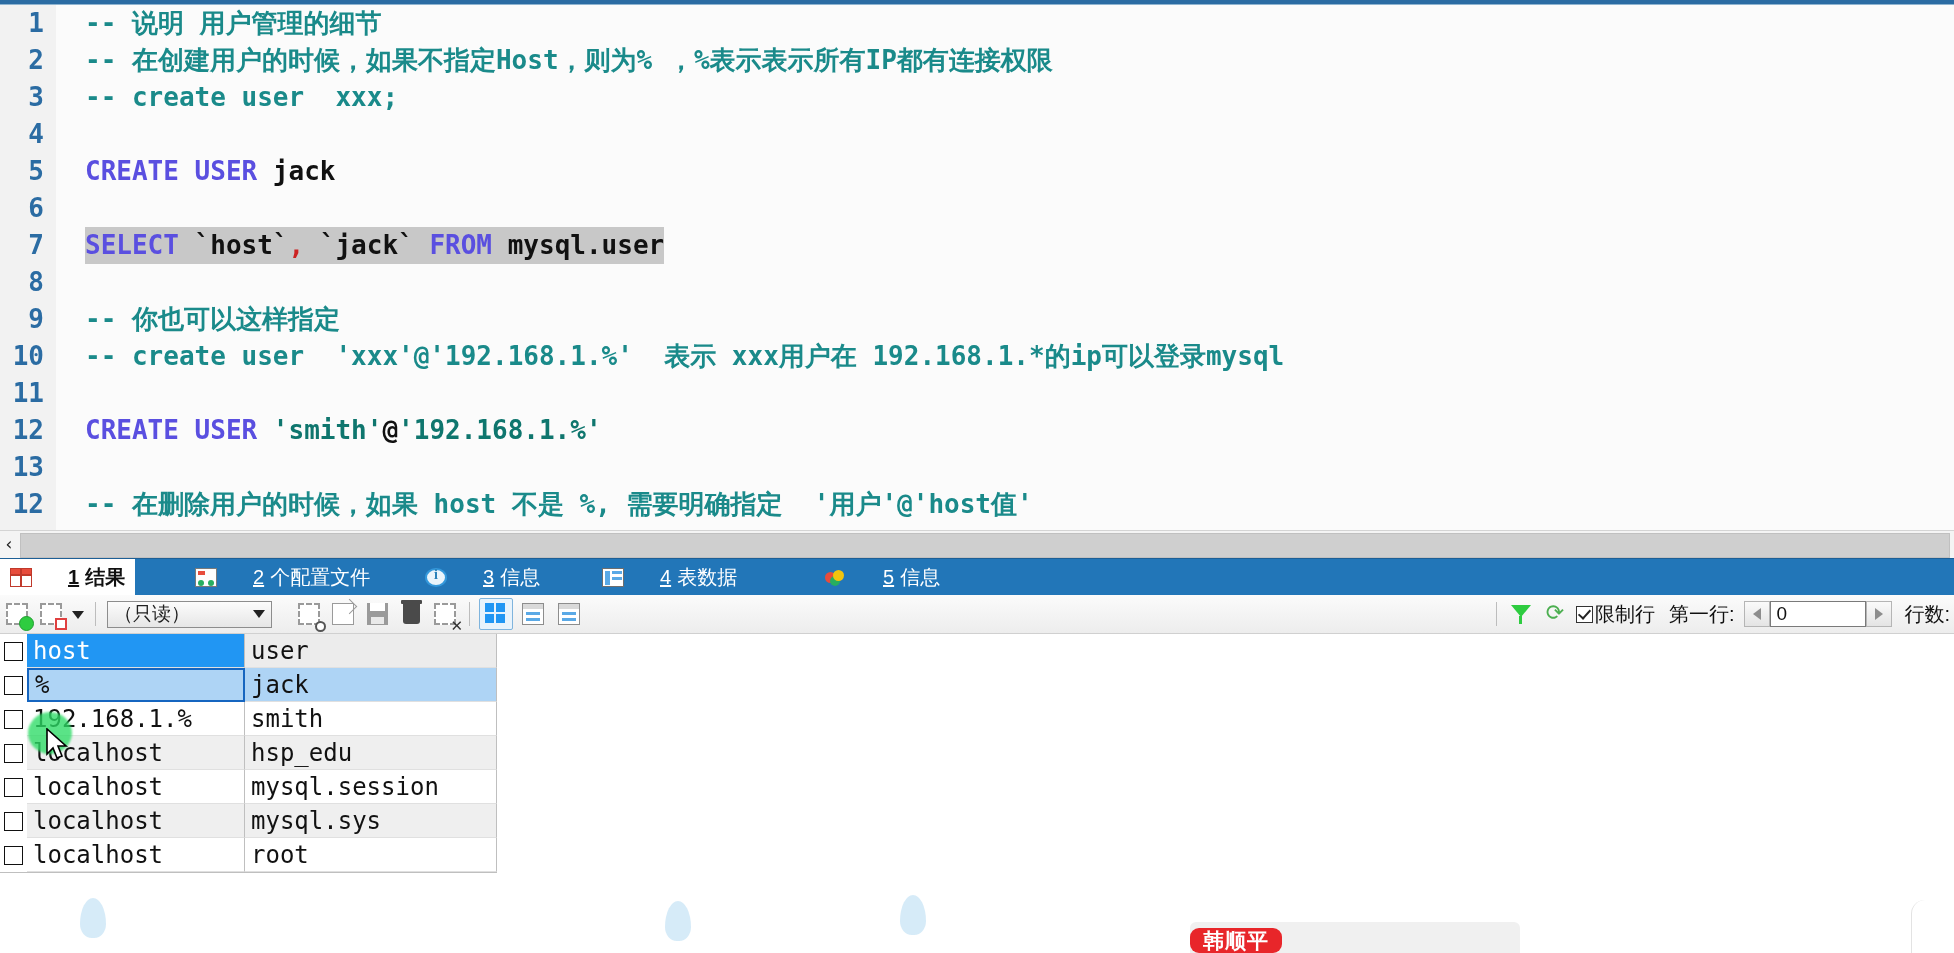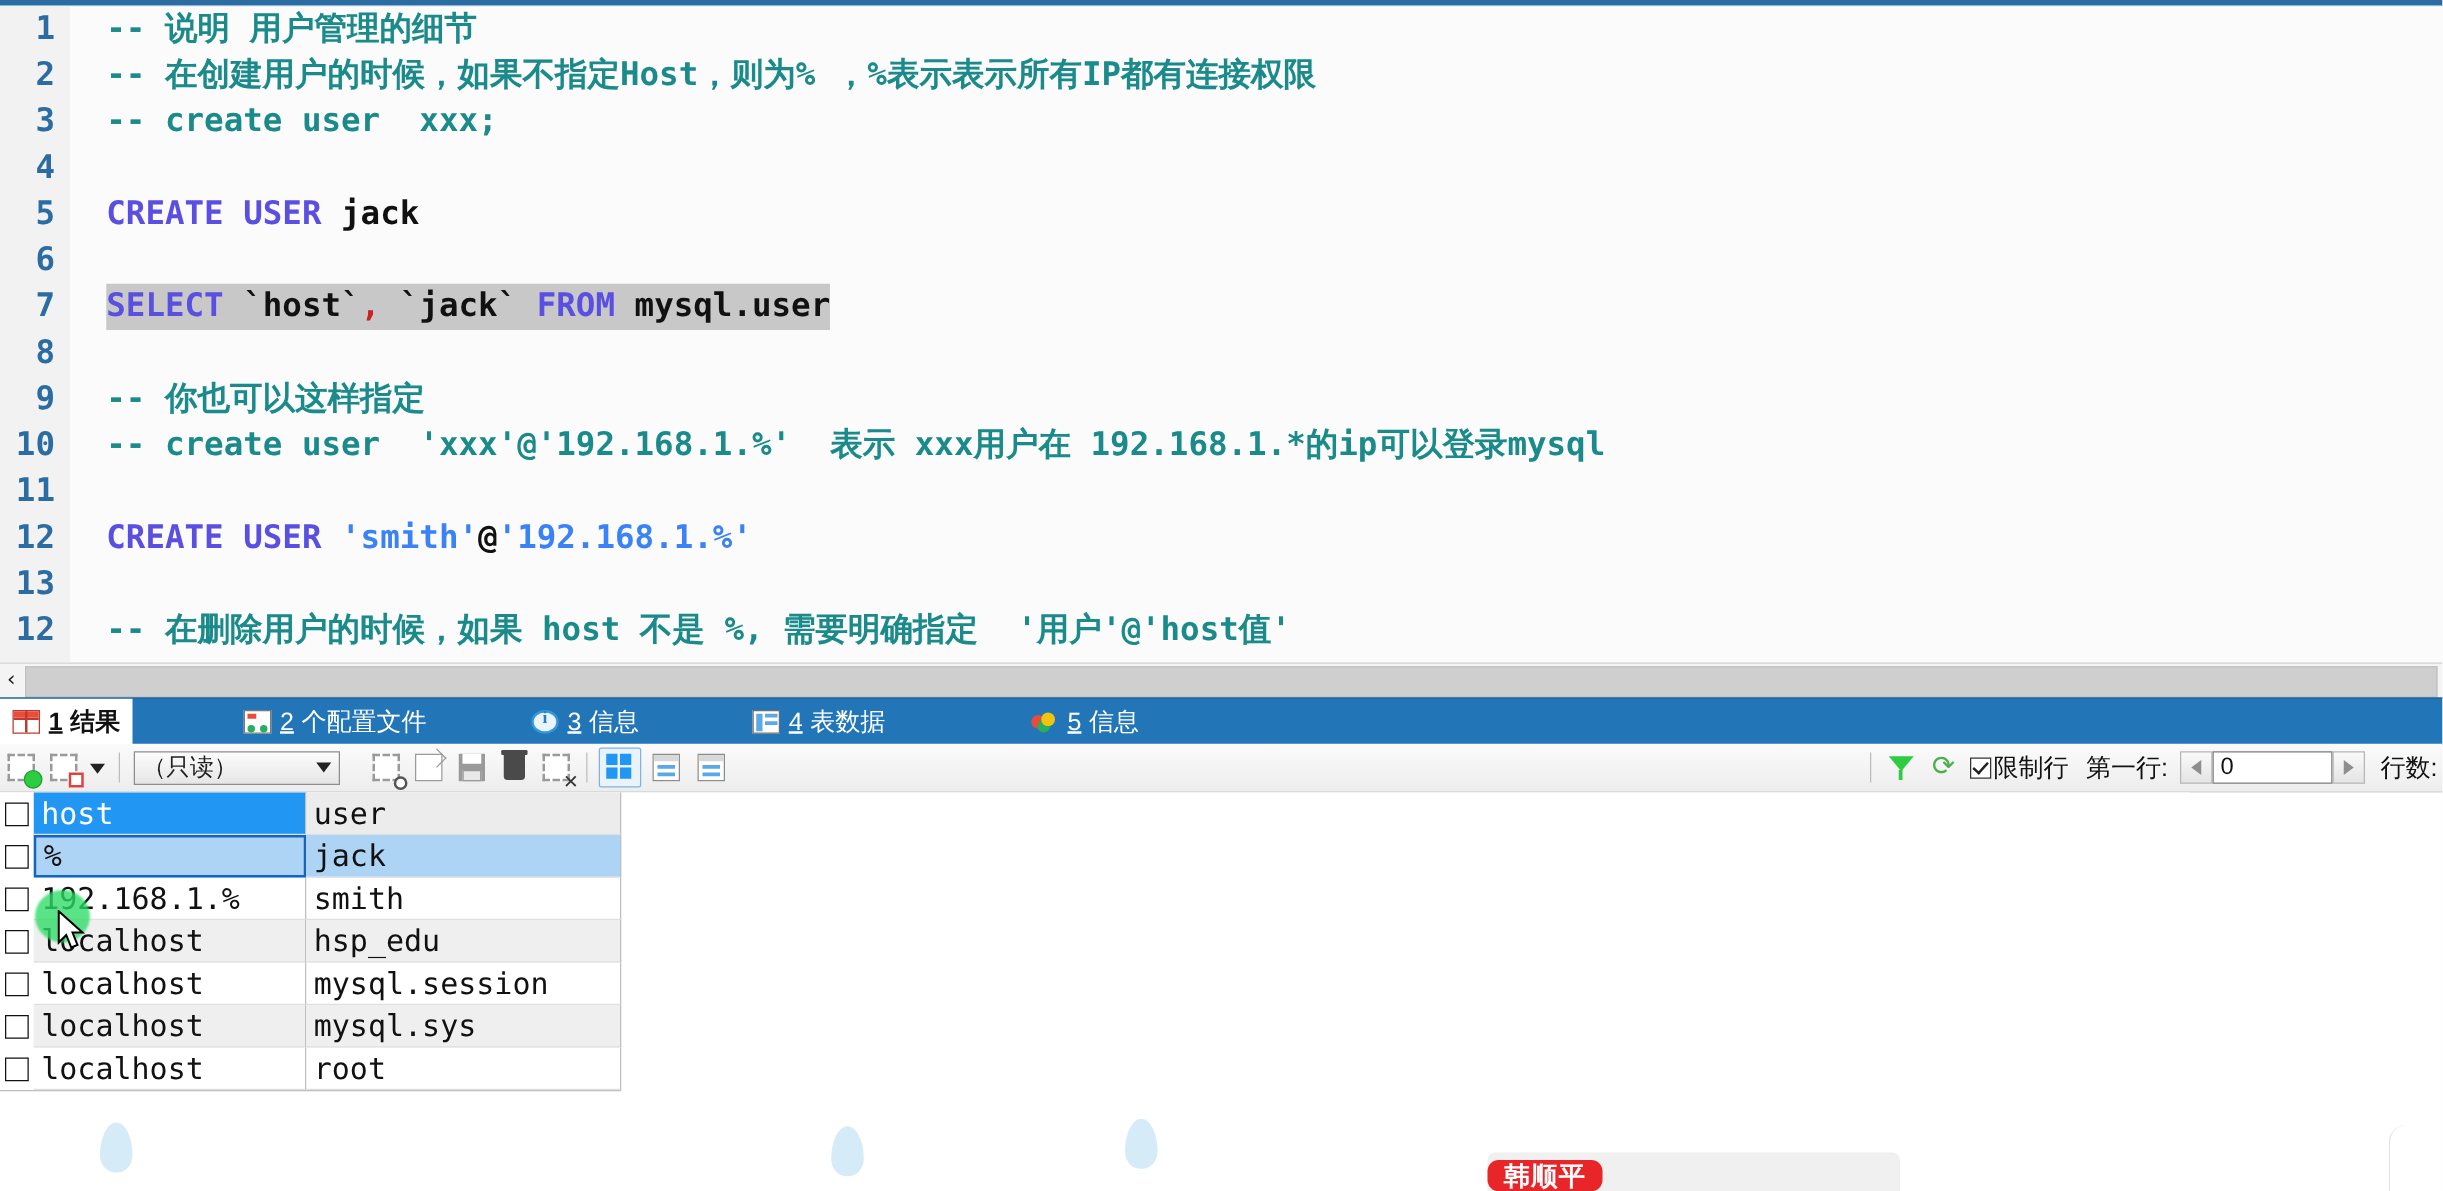--- a/index.html
+++ b/index.html
@@ -31,21 +31,21 @@
   }
   .lnum{
     position:absolute;left:0;top:0;width:44px;text-align:right;
     color:#2b6ca3;font-family:"DejaVu Sans Mono","Liberation Mono",monospace;
     font-size:26px;font-weight:bold;
   }
   .ctext{position:absolute;left:85px;top:0;white-space:pre;}
   .cm{color:#1a8a8a;}       
   .kw{color:#5a4fe0;}       
   .id{color:#111111;}       
-  .str{color:#3b82f6;}      
+  .str{color:#0f766e;}      
   .punct{color:#cc2222;}
   .sel{background:#c8c8c8;}
 
   
   .hscroll{
     position:absolute;left:0;top:530px;width:1954px;height:27px;
     background:#f4f4f4;border-top:1px solid #d4d4d4;
   }
   .hscroll .lbtn{
     position:absolute;left:0;top:0;width:18px;height:27px;
@@ -62,21 +62,21 @@
     position:absolute;left:0;top:558px;width:1954px;height:37px;
     background:#2276b8;
     border-top:1px solid #1d5f96;
   }
   .tab{
     position:absolute;top:0;height:37px;display:flex;align-items:center;
     gap:7px;padding:0 10px;color:#ffffff;font-size:20px;
     font-family:"Liberation Sans","DejaVu Sans",sans-serif;
   }
   .tab.active{background:#ffffff;color:#111111;font-weight:bold;}
-  .tab .tlab{white-space:nowrap;}
+  .tab .tlab{white-space:nowrap;margin-left:29px;}
   .tab .tlab u{text-decoration:underline;}
   .ticon{width:22px;height:19px;flex:0 0 22px;position:relative;display:inline-block;}
 
   
   .ic-grid-red{background:#ffffff;border:1.5px solid #c0392b;box-sizing:border-box;}
   .ic-grid-red:before{content:"";position:absolute;left:0;top:5px;width:100%;height:1.5px;background:#c0392b;}
   .ic-grid-red:after{content:"";position:absolute;left:45%;top:0;width:1.5px;height:100%;background:#c0392b;}
   .ic-grid-red i{position:absolute;left:0;top:0;width:100%;height:5px;background:#e74c3c;display:block;}
 
   

